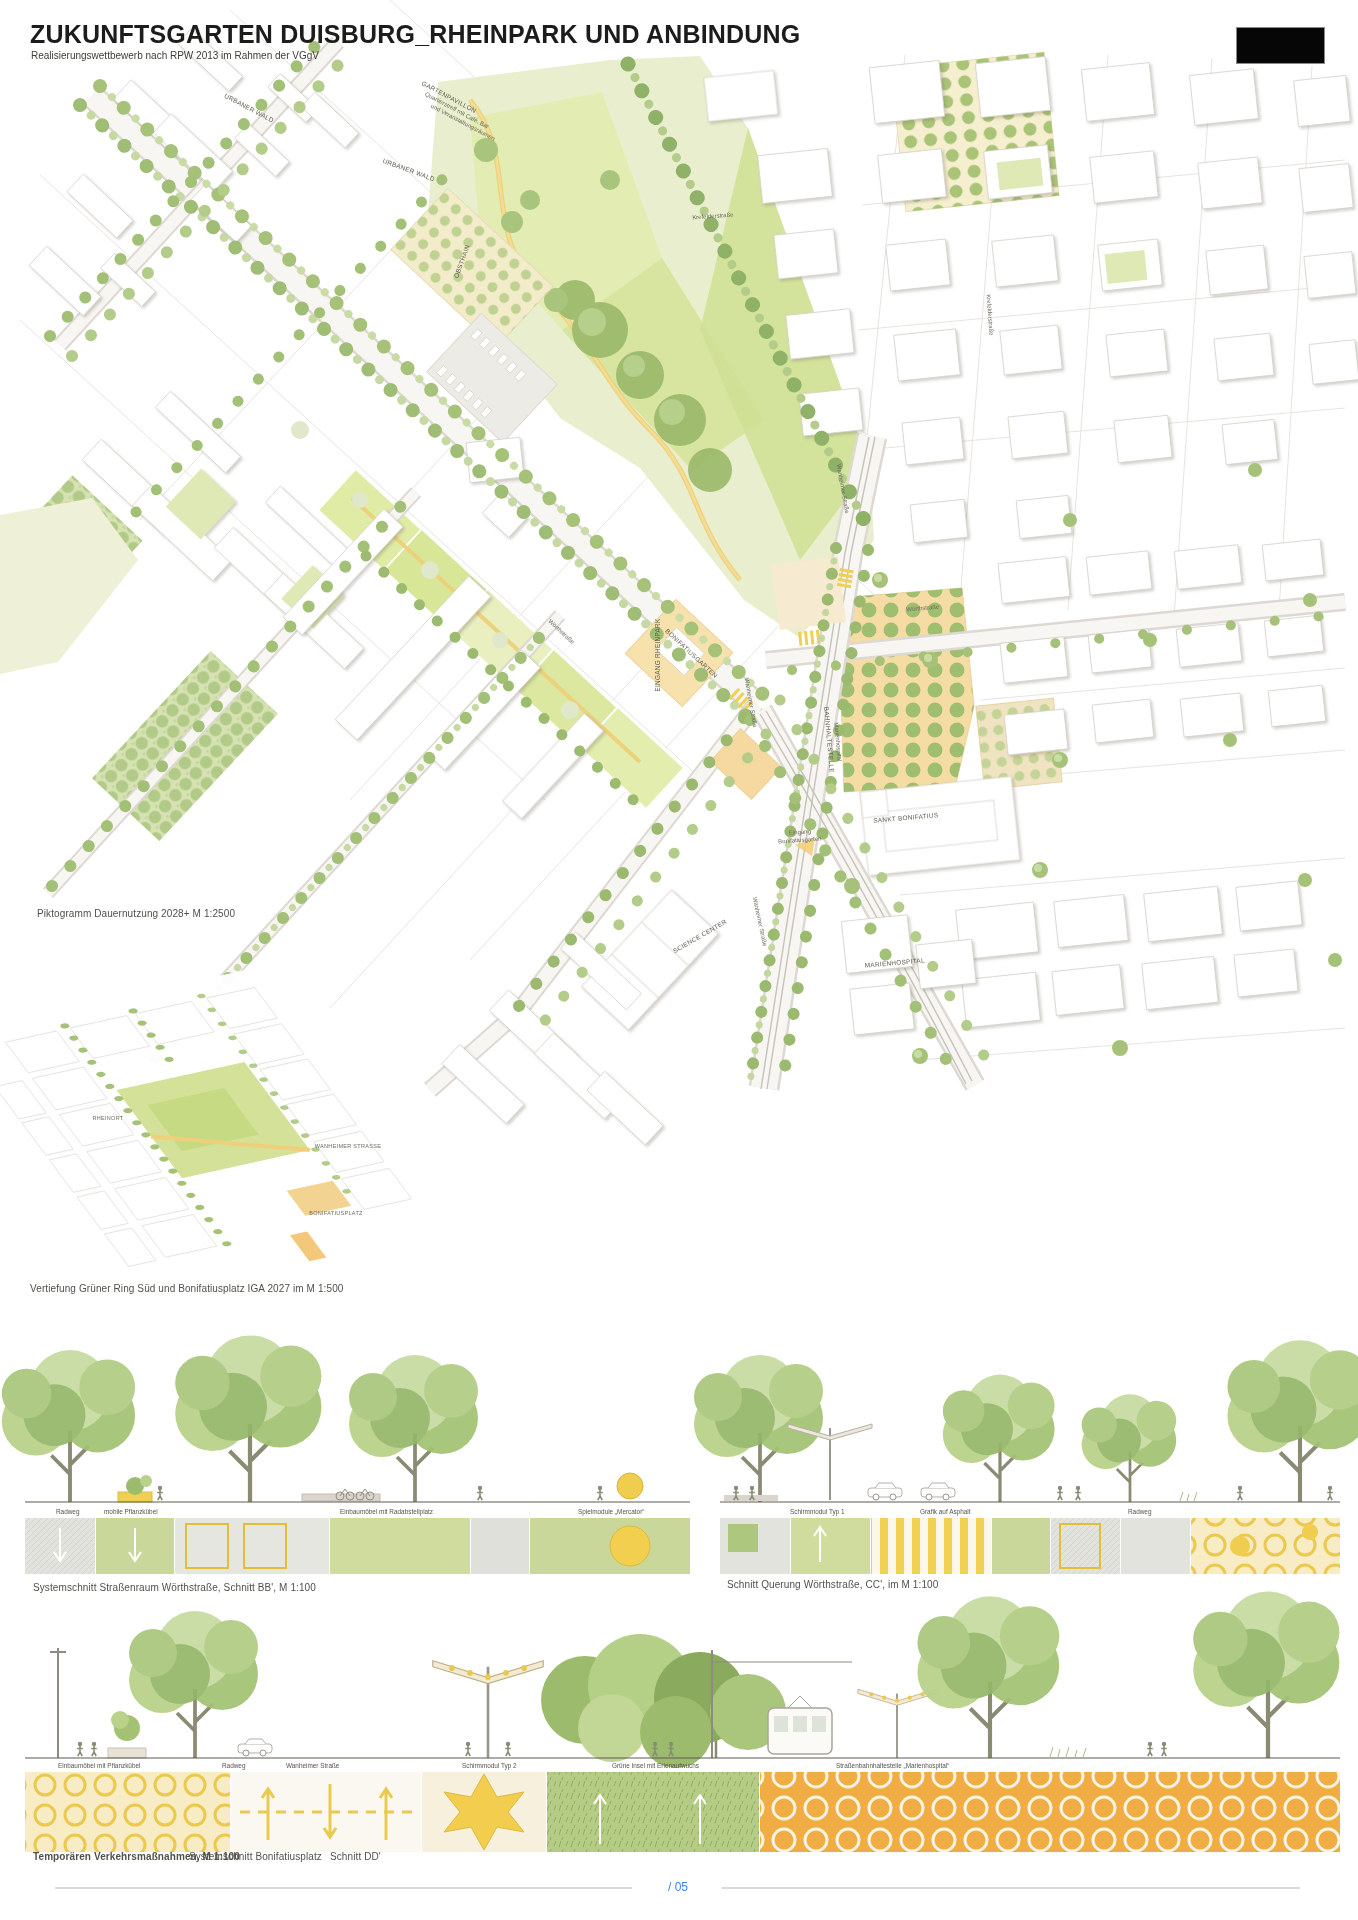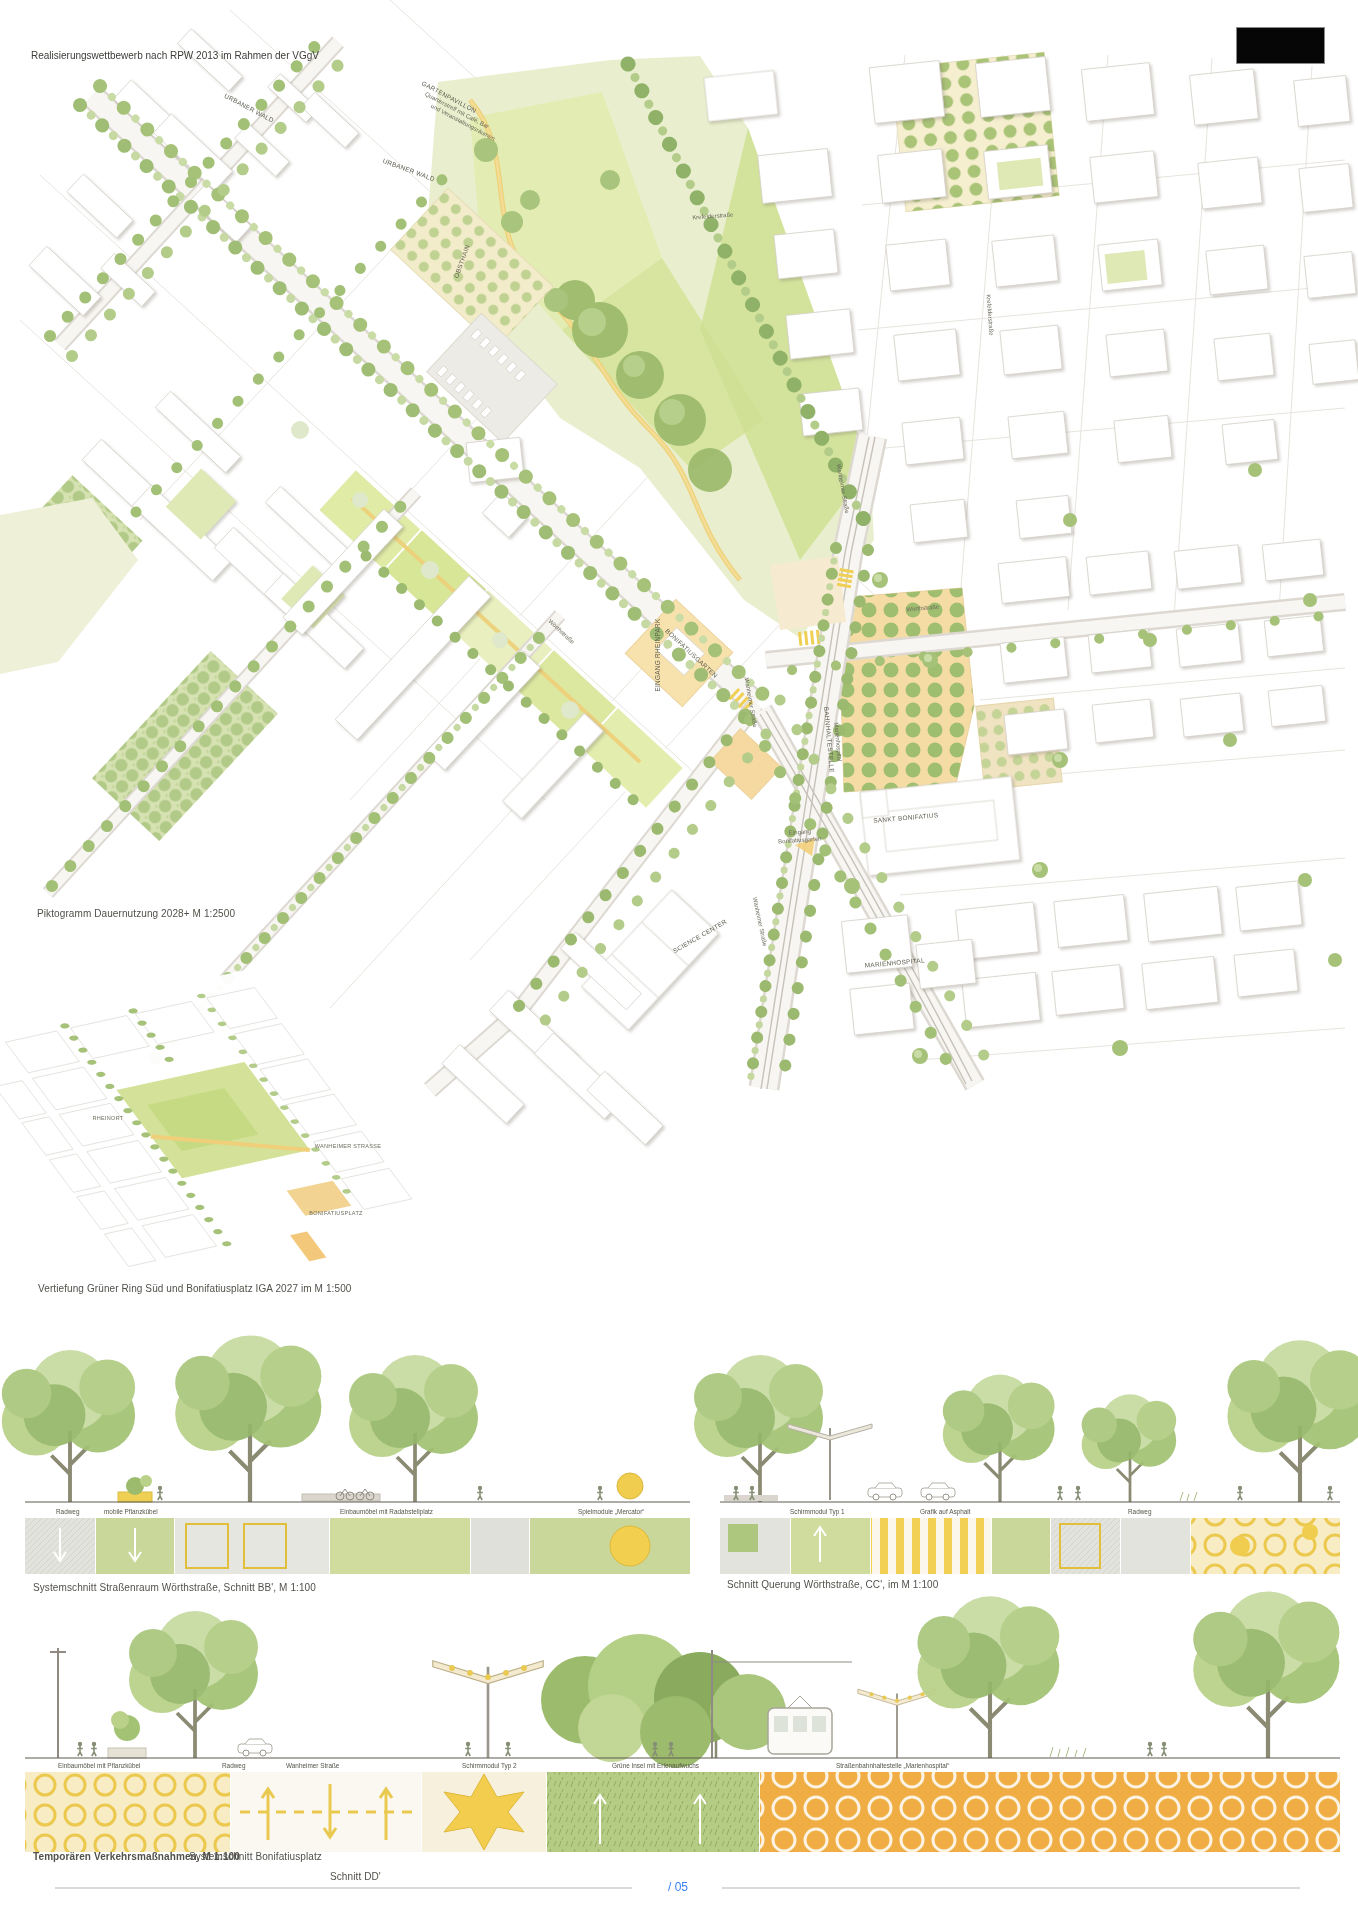--- a/index.html
+++ b/index.html
@@ -641,26 +641,27 @@
       <text class="sl" x="836" y="1768">Straßenbahnhaltestelle „Marienhospital“</text>
     </g>
   </g>
 
   <g stroke="#b8b5ae" stroke-width="1">
     <line x1="55" y1="1888" x2="632" y2="1888"></line>
     <line x1="722" y1="1888" x2="1300" y2="1888"></line>
   </g>
 </svg>
 
+<div class="title">ZUKUNFTSGARTEN DUISBURG_RHEINPARK UND ANBINDUNG</div>
 <div class="subtitle">Realisierungswettbewerb nach RPW 2013 im Rahmen der VGgV</div>
 <div class="censor"></div>
 
 <div class="cap" style="left:37px;top:908px;">Piktogramm Dauernutzung 2028+ M 1:2500</div>
-<div class="cap" style="left:30px;top:1283px;margin-left:8px;">Vertiefung Grüner Ring Süd und Bonifatiusplatz IGA 2027 im M 1:500</div>
+<div class="cap" style="left:30px;top:1283px;">Vertiefung Grüner Ring Süd und Bonifatiusplatz IGA 2027 im M 1:500</div>
 <div class="cap" style="left:33px;top:1582px;">Systemschnitt Straßenraum Wörthstraße, Schnitt BB', M 1:100</div>
 <div class="cap" style="left:727px;top:1579px;">Schnitt Querung Wörthstraße, CC', im M 1:100</div>
 <div class="cap" style="left:33px;top:1851px;font-weight:bold;">Temporären Verkehrsmaßnahmen, M 1:100</div>
 <div class="cap" style="left:189px;top:1851px;">Systemschnitt Bonifatiusplatz</div>
-<div class="cap" style="left:330px;top:1851px;margin-top:20px;">Schnitt DD'</div>
+<div class="cap" style="left:330px;top:1851px;">Schnitt DD'</div>
 
 <div class="footer-page">/ 05</div>
 
 </div>
 
 </body></html>

